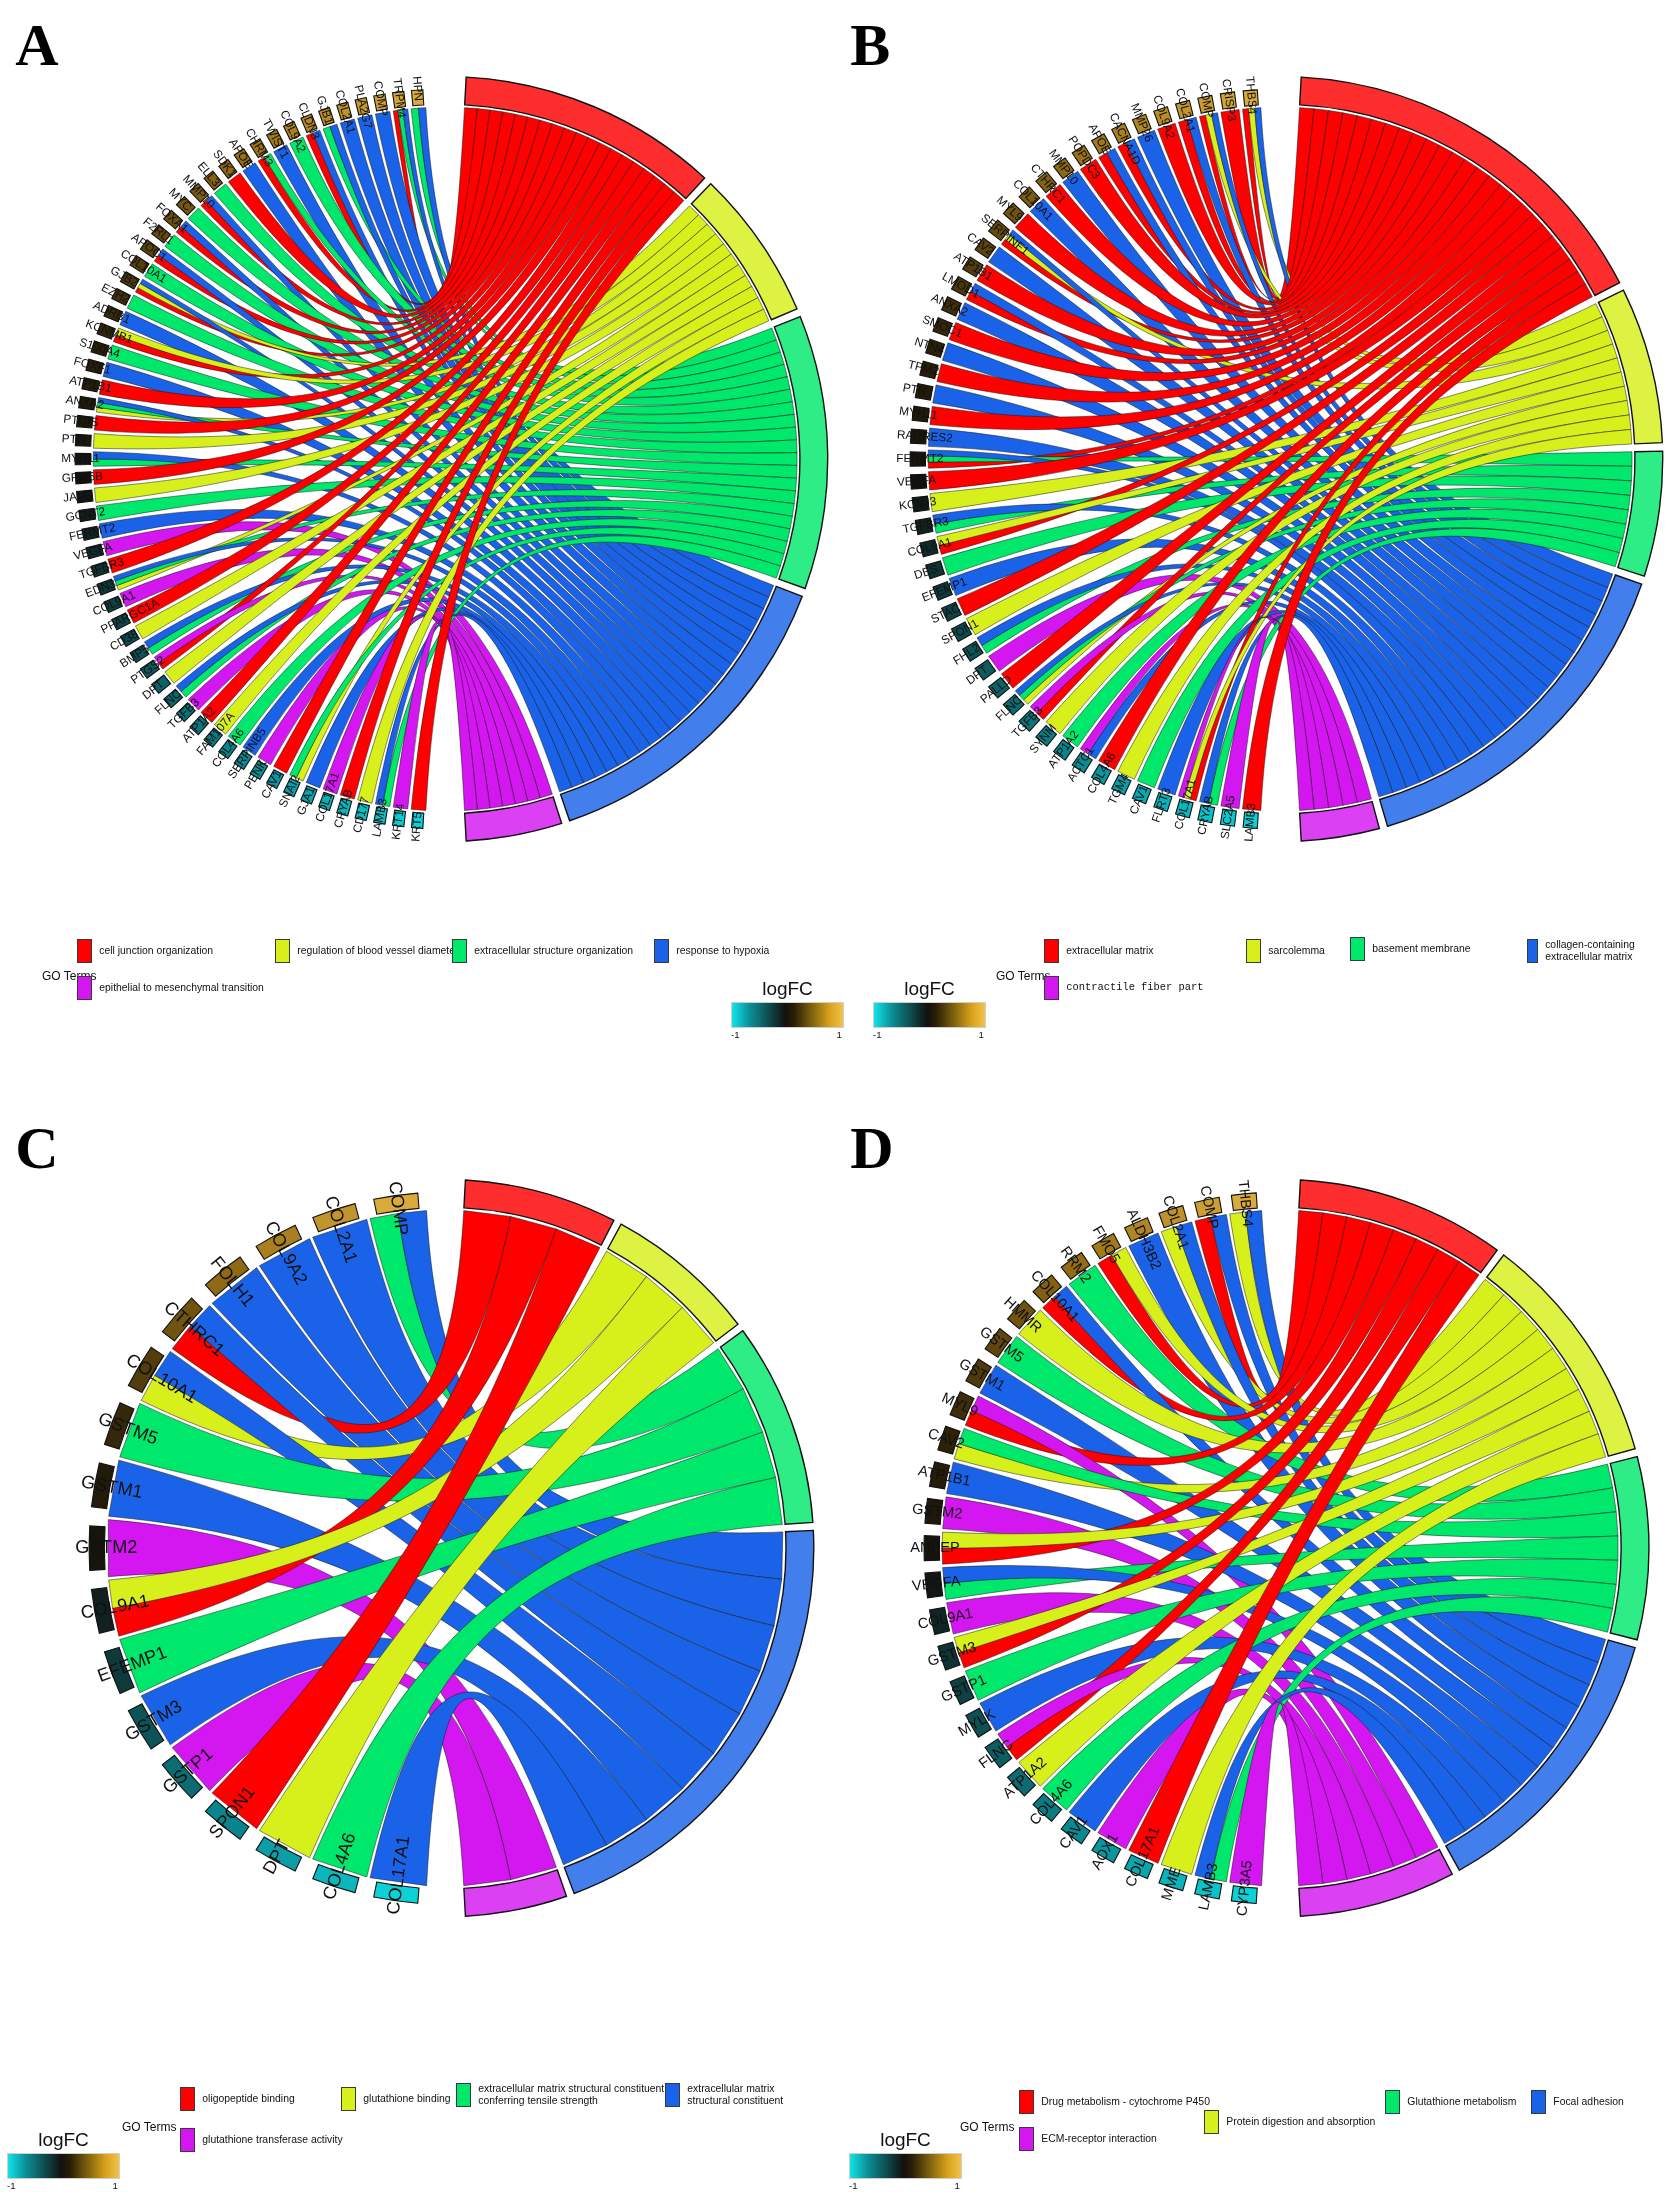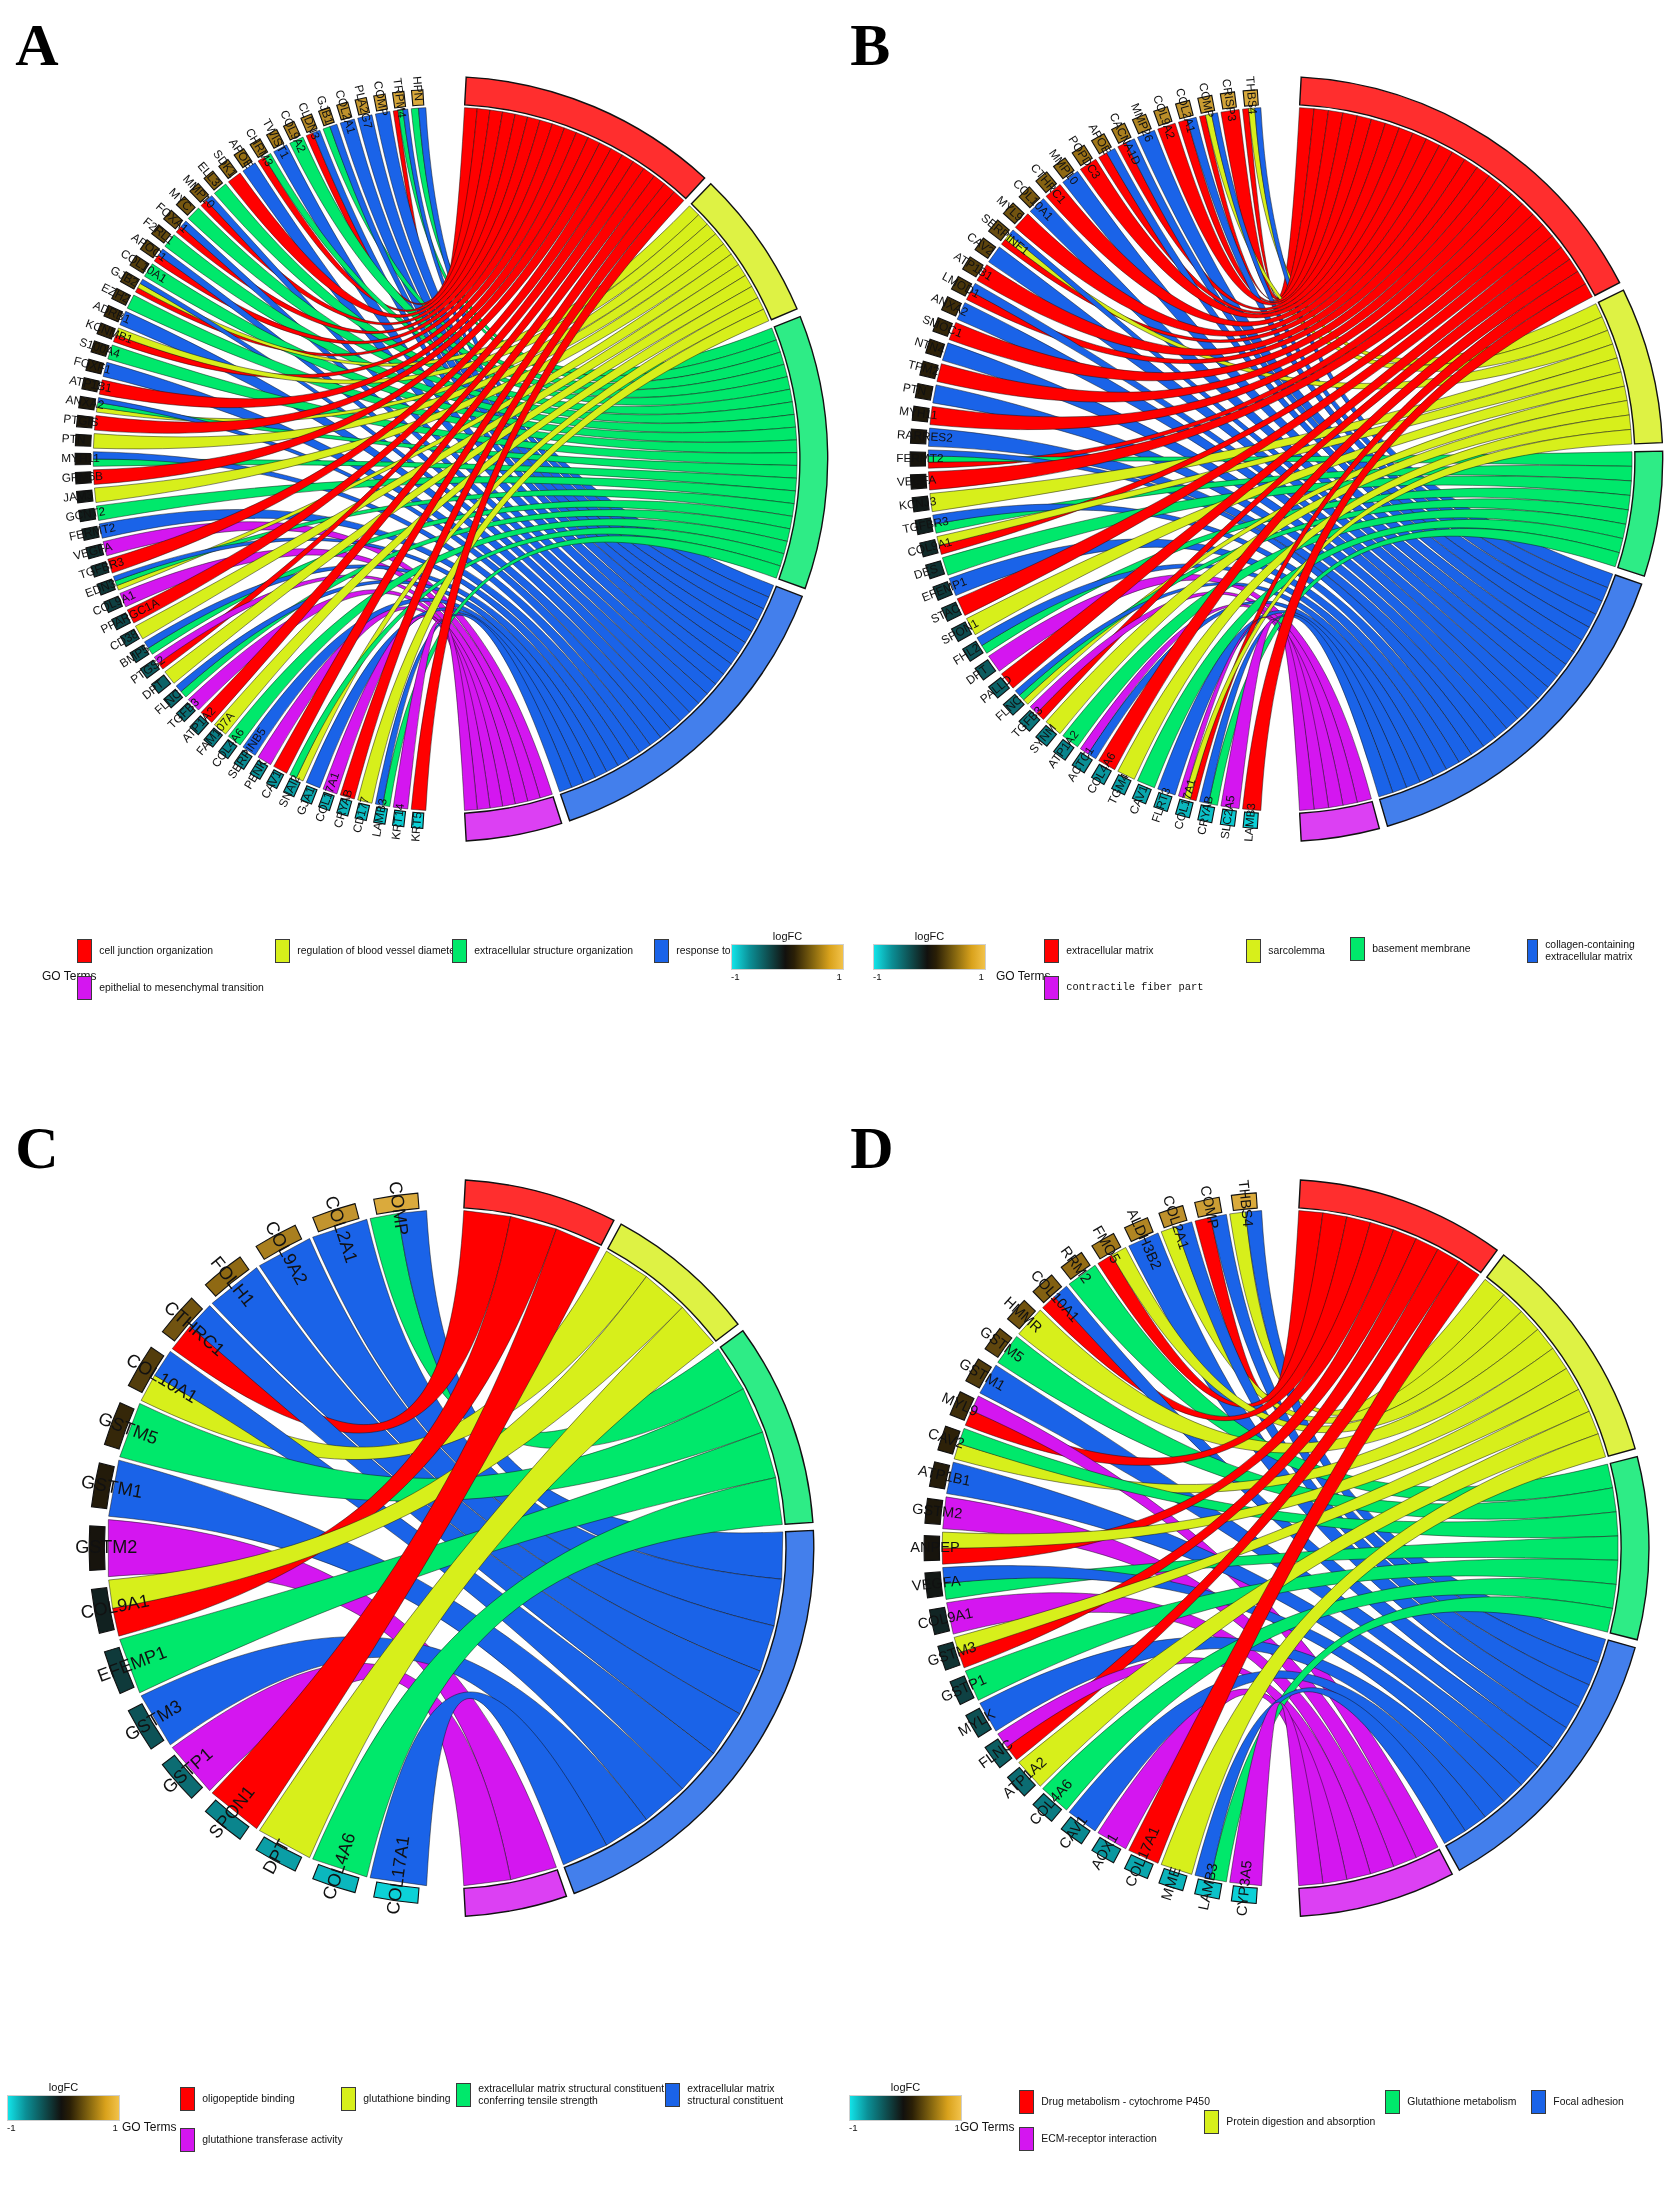--- a/index.html
+++ b/index.html
@@ -13,21 +13,21 @@
   .chordwrap{position:absolute;left:0;top:0;width:834px;height:932px;}
   .chordwrap svg{display:block;}
   .legend{position:absolute;left:0;width:834px;height:111px;}
   .legend-inner{position:relative;width:100%;height:100%;}
   .gt-label{position:absolute;font-size:12px;color:#111;white-space:nowrap;}
   .lg-item{position:absolute;display:flex;align-items:center;}
   .lg-swatch{width:15.3px;height:24px;border:0.7px solid #3a3a3a;background:#eee;display:inline-block;box-sizing:border-box;}
   .lg-swatch i{display:block;width:100%;height:100%;}
   .lg-text{margin-left:7px;font-size:10.4px;color:#111;line-height:1.15;white-space:pre-line;}
   .logfc{position:absolute;}
-  .logfc-title{font-size:11px;color:#111;text-align:center;margin-bottom:2.1px;}
+  .logfc-title{font-size:19px;color:#111;text-align:center;margin-bottom:2.1px;margin-top:48px;}
   .logfc-bar{width:111px;height:24px;background:linear-gradient(90deg,#12e3e8 0%,#0b8f96 16%,#12110e 48%,#2a1f06 56%,#8a6a10 74%,#d9a21c 88%,#f2c24a 100%);border:0.7px solid #cfcfcf;}
   .logfc-ticks{position:relative;width:111px;height:12.5px;font-size:9.7px;color:#111;}
   .logfc-ticks span{position:absolute;top:0.7px;}
   .tk-lo{left:0;}
   .tk-hi{right:0;}
   text{font-family:"Liberation Sans",sans-serif;}
 </style>
 </head>
 <body>
 

